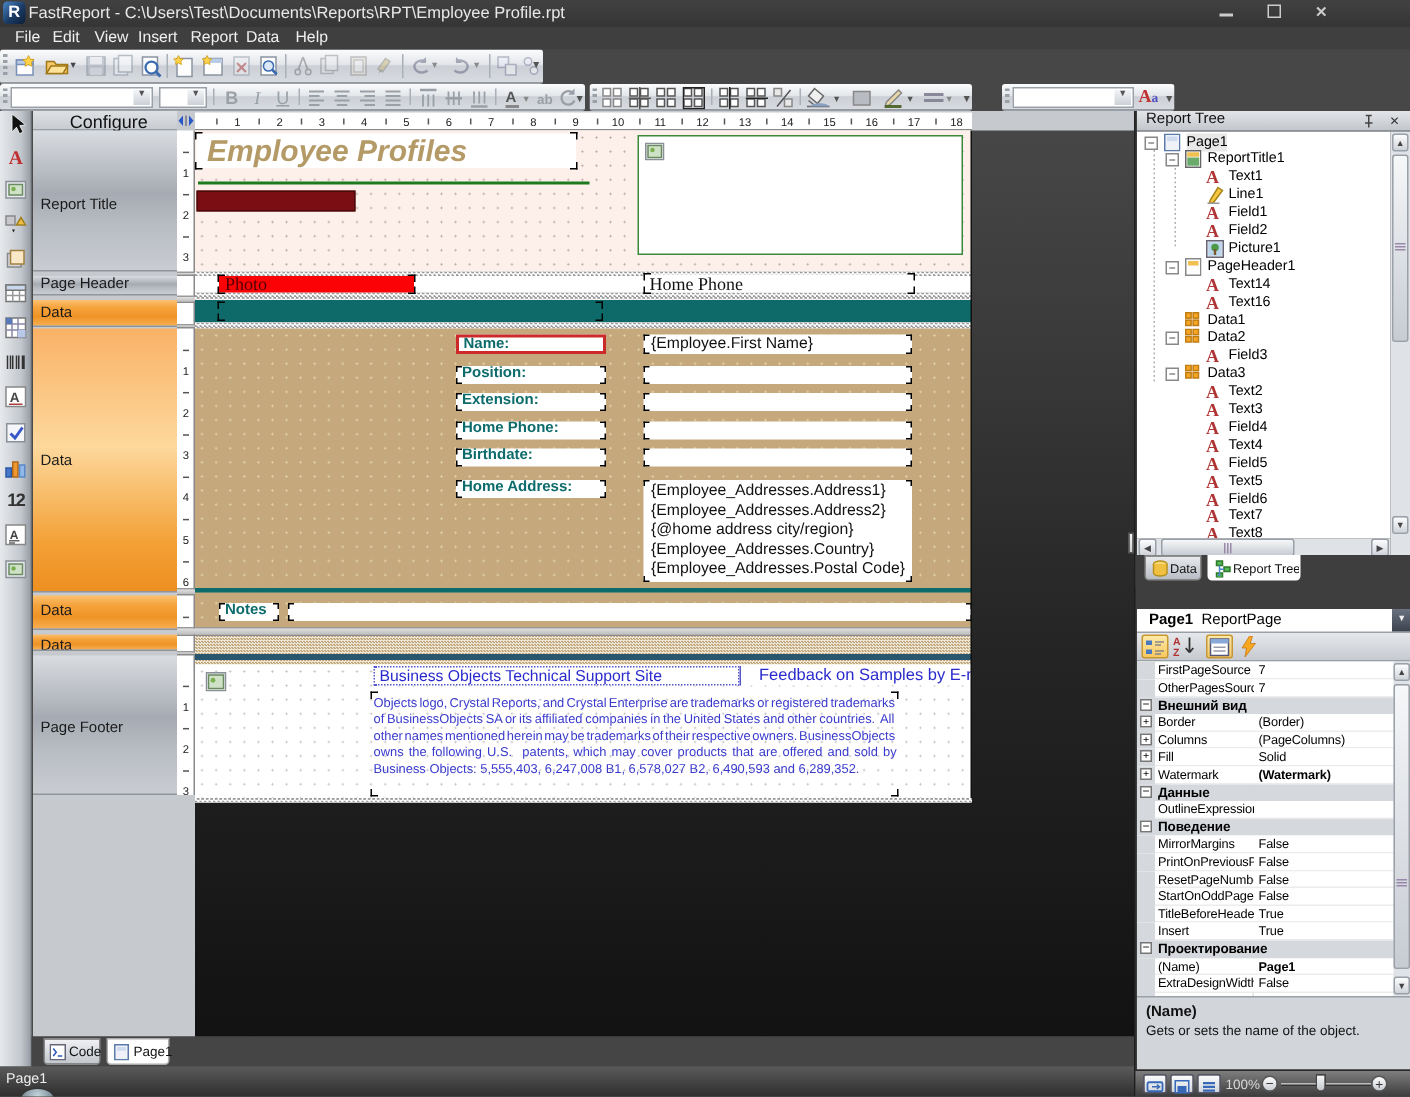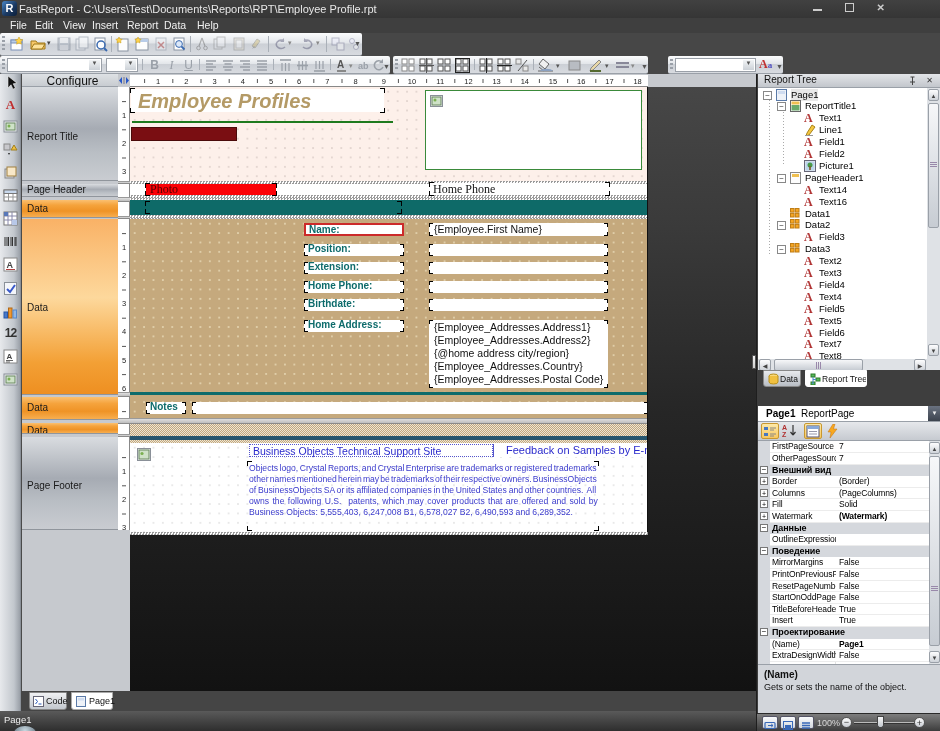--- a/index.html
+++ b/index.html
@@ -635,22 +635,22 @@
           <circle cx="5" cy="5.5" r="1.6" fill="#7ab050"></circle>
         </svg>
       <div class="obj" style="left:119px;top:357px;width:244px;height:13px;border:1px dotted #5555cc;color:#2a2acc;font-size:10.5px;">
           <span style="position:absolute;left:3px;top:0px;">Business Objects Technical Support Site</span>
         </div>
       <div class="obj" style="left:363px;top:357px;width:155px;height:13px;border-left:1px solid #5555cc;color:#2a2acc;font-size:11px;text-decoration:underline;white-space:nowrap;overflow:hidden;">
           <span style="position:absolute;left:12px;top:0px;">Feedback on Samples by E-mail</span>
         </div>
       <div style="position:absolute;left:119px;top:376px;width:348px;height:66px;color:#3a3acc;font-size:8.6px;line-height:11px;">
         <div class="cl" style="word-spacing:-0.92px;">Objects logo, Crystal Reports, and Crystal Enterprise are trademarks or registered trademarks</div>
+        <div class="cl" style="word-spacing:-0.57px;">of BusinessObjects SA or its affiliated companies in the United States and other countries.&nbsp; All</div>
         <div class="cl" style="word-spacing:-1.26px;">other names mentioned herein may be trademarks of their respective owners. BusinessObjects</div>
-        <div class="cl" style="word-spacing:-0.57px;">of BusinessObjects SA or its affiliated companies in the United States and other countries.&nbsp; All</div>
         <div class="cl" style="word-spacing:1.03px;">owns the following U.S.&nbsp; patents, which may cover products that are offered and sold by</div>
         <div class="cl">Business Objects: 5,555,403, 6,247,008 B1, 6,578,027 B2, 6,490,593 and 6,289,352.</div>
         <i class="corner c-tl" style="left:-2px;top:-2px;"></i>
           <i class="corner c-tr" style="right:-2px;top:-2px;"></i>
           <i class="corner c-bl" style="left:-2px;bottom:-2px;"></i>
           <i class="corner c-br" style="right:-2px;bottom:-2px;"></i>
         </div>
 
       <div style="position:absolute;left:517px;top:0;width:1px;height:448px;background:#111;"></div>
       <div class="bedge" style="position:absolute;left:0;top:445px;width:518px;height:3px;"></div>

